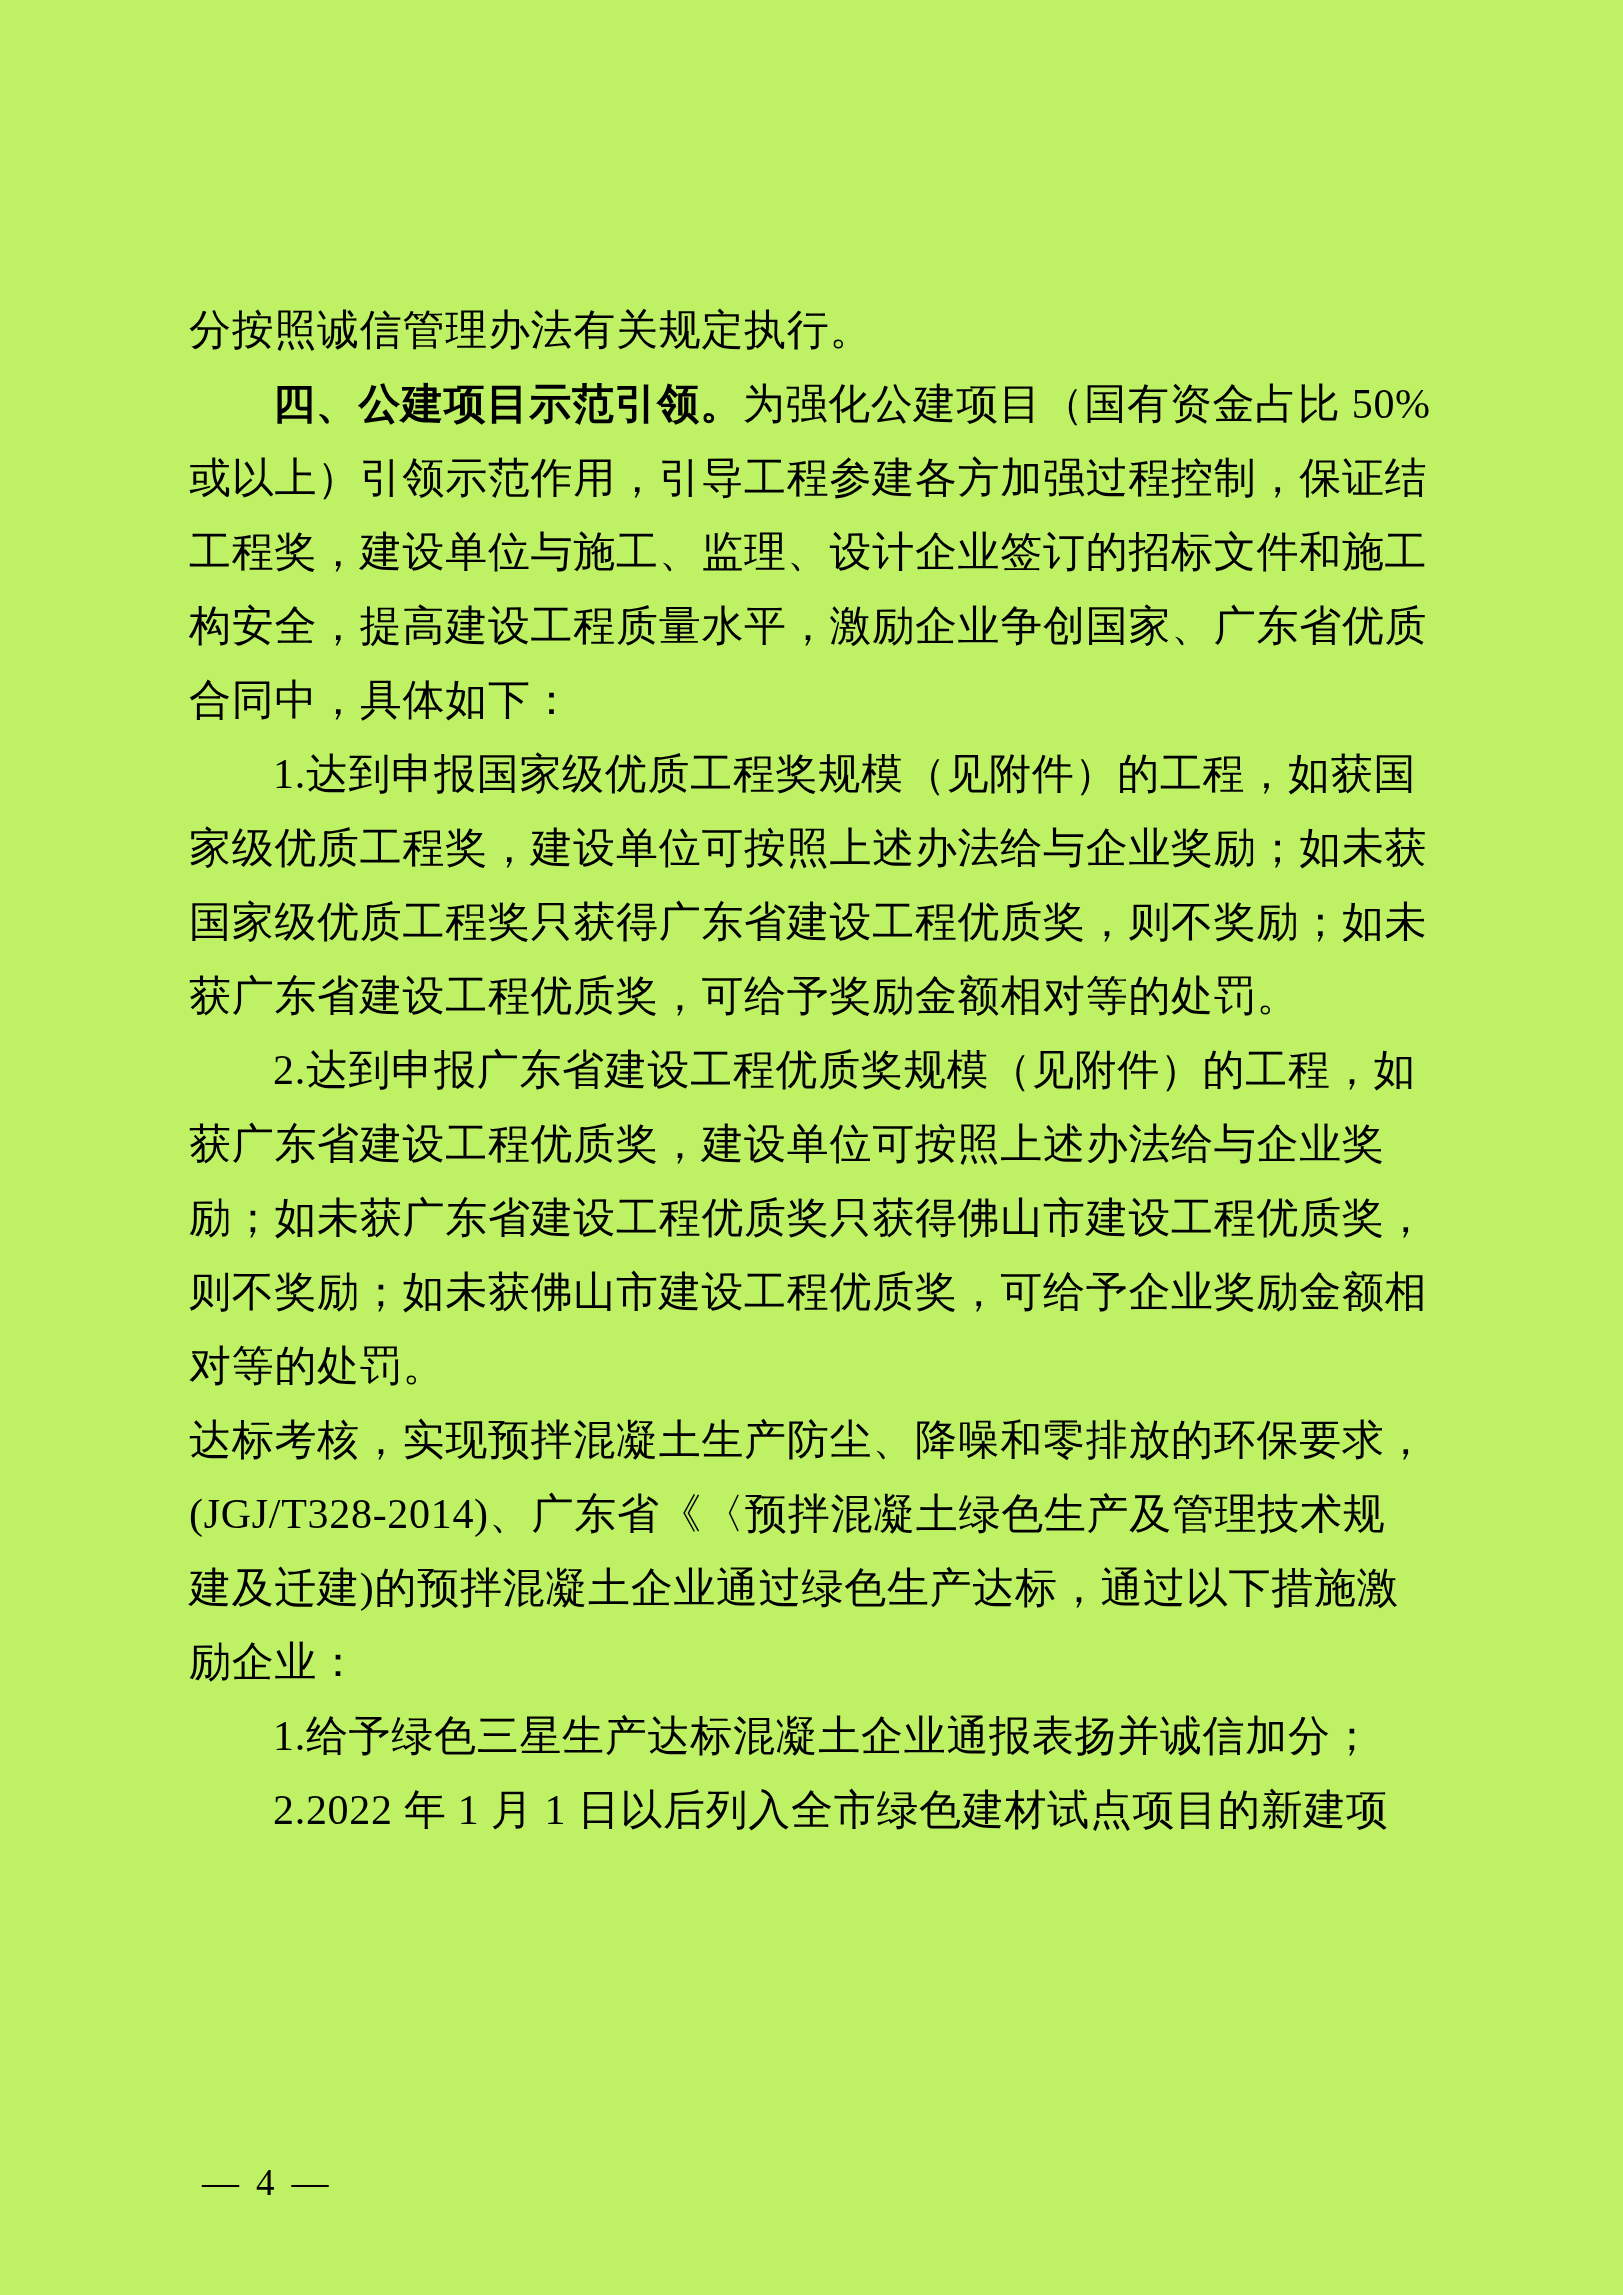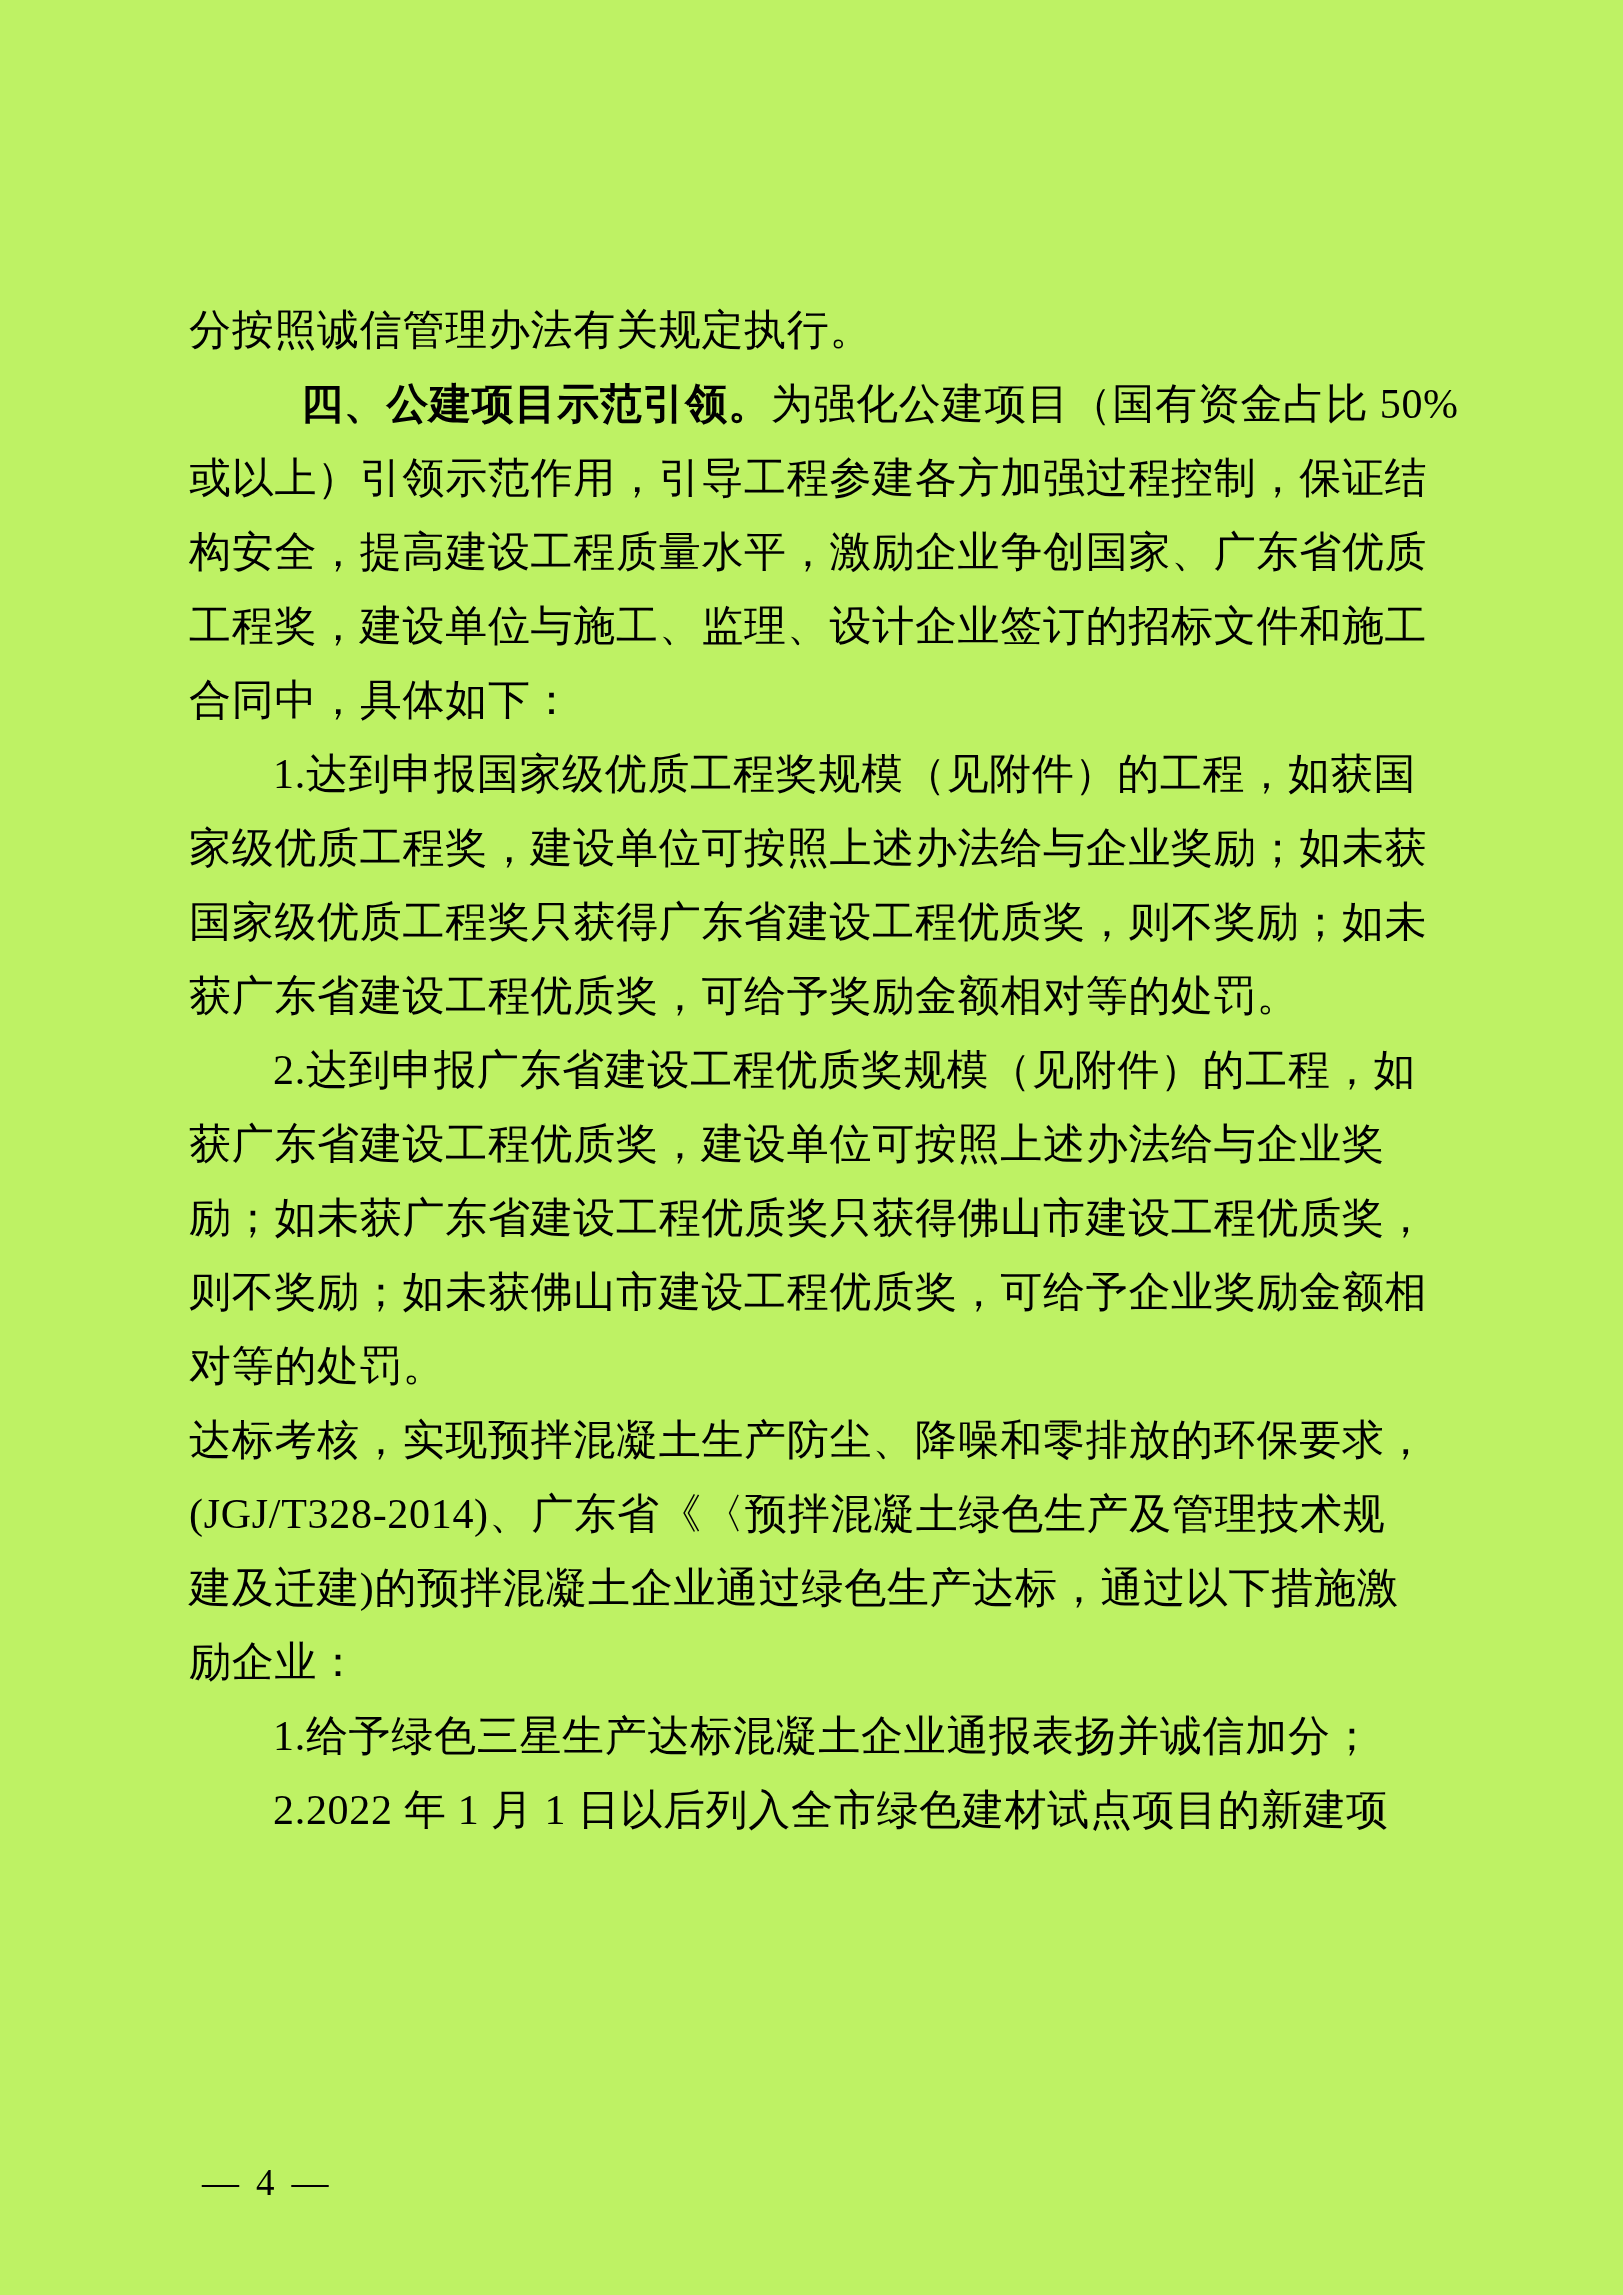--- a/index.html
+++ b/index.html
@@ -31,42 +31,41 @@
   }
   .line.indent {
     padding-left: 84px;
   }
   .line.spread {
     letter-spacing: 11.5px;
   }
   .lead {
     font-weight: bold;
     font-family: "Liberation Sans", "DejaVu Sans", sans-serif;
-    margin-left: 28px;
   }
   .footer {
     position: absolute;
     left: 202px;
     top: 2163px;
     font-size: 37px;
     line-height: 39px;
     letter-spacing: 3.9px;
     white-space: nowrap;
   }
 </style>
 </head>
 <body>
 
 <div class="page">
   <div class="content">
       <div class="line"><span>分按照诚信管理办法有关规定执行。</span></div>
       <div class="line indent"><span class="lead">四、公建项目示范引领。</span><span>为强化公建项目（国有资金占比 50%</span></div>
       <div class="line"><span>或以上）引领示范作用，引导工程参建各方加强过程控制，保证结</span></div>
+      <div class="line"><span>工程奖，建设单位与施工、监理、设计企业签订的招标文件和施工</span></div>
       <div class="line"><span>构安全，提高建设工程质量水平，激励企业争创国家、广东省优质</span></div>
-      <div class="line"><span>工程奖，建设单位与施工、监理、设计企业签订的招标文件和施工</span></div>
       <div class="line"><span>合同中，具体如下：</span></div>
       <div class="line indent"><span>1.达到申报国家级优质工程奖规模（见附件）的工程，如获国</span></div>
       <div class="line"><span>家级优质工程奖，建设单位可按照上述办法给与企业奖励；如未获</span></div>
       <div class="line"><span>国家级优质工程奖只获得广东省建设工程优质奖，则不奖励；如未</span></div>
       <div class="line"><span>获广东省建设工程优质奖，可给予奖励金额相对等的处罚。</span></div>
       <div class="line indent"><span>2.达到申报广东省建设工程优质奖规模（见附件）的工程，如</span></div>
       <div class="line"><span>获广东省建设工程优质奖，建设单位可按照上述办法给与企业奖</span></div>
       <div class="line"><span>励；如未获广东省建设工程优质奖只获得佛山市建设工程优质奖，</span></div>
       <div class="line"><span>则不奖励；如未获佛山市建设工程优质奖，可给予企业奖励金额相</span></div>
       <div class="line"><span>对等的处罚。</span></div>

